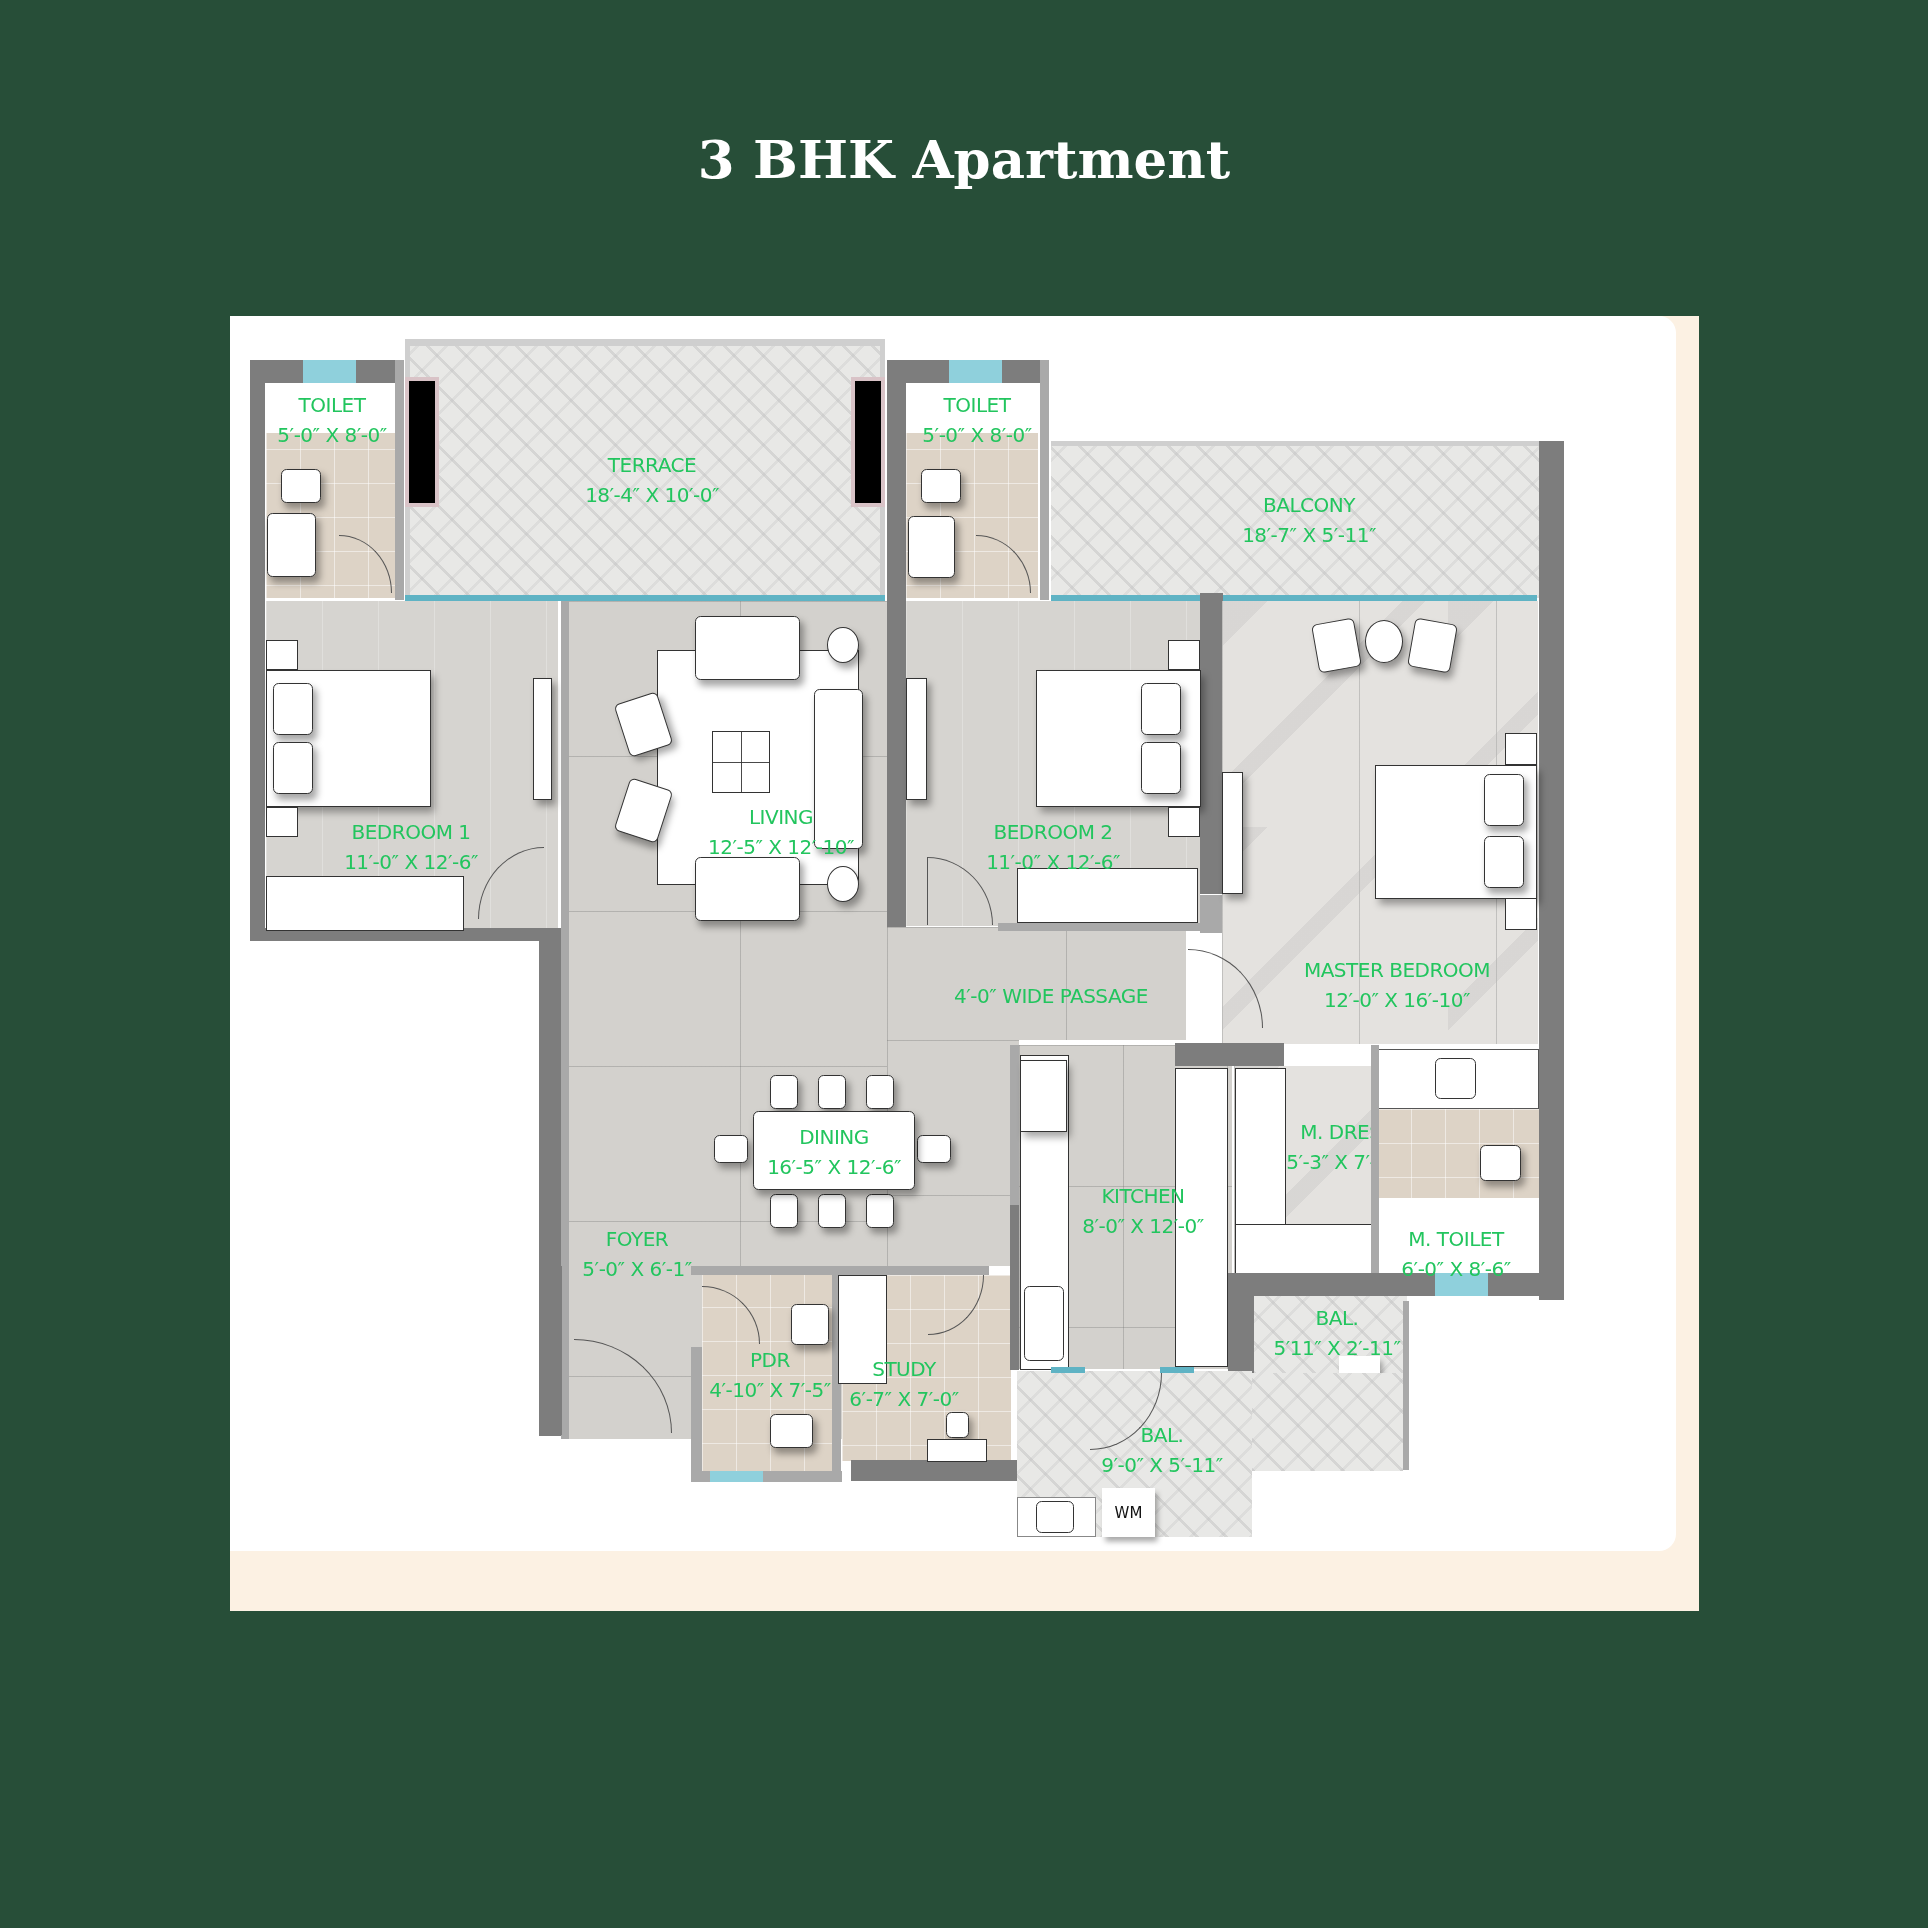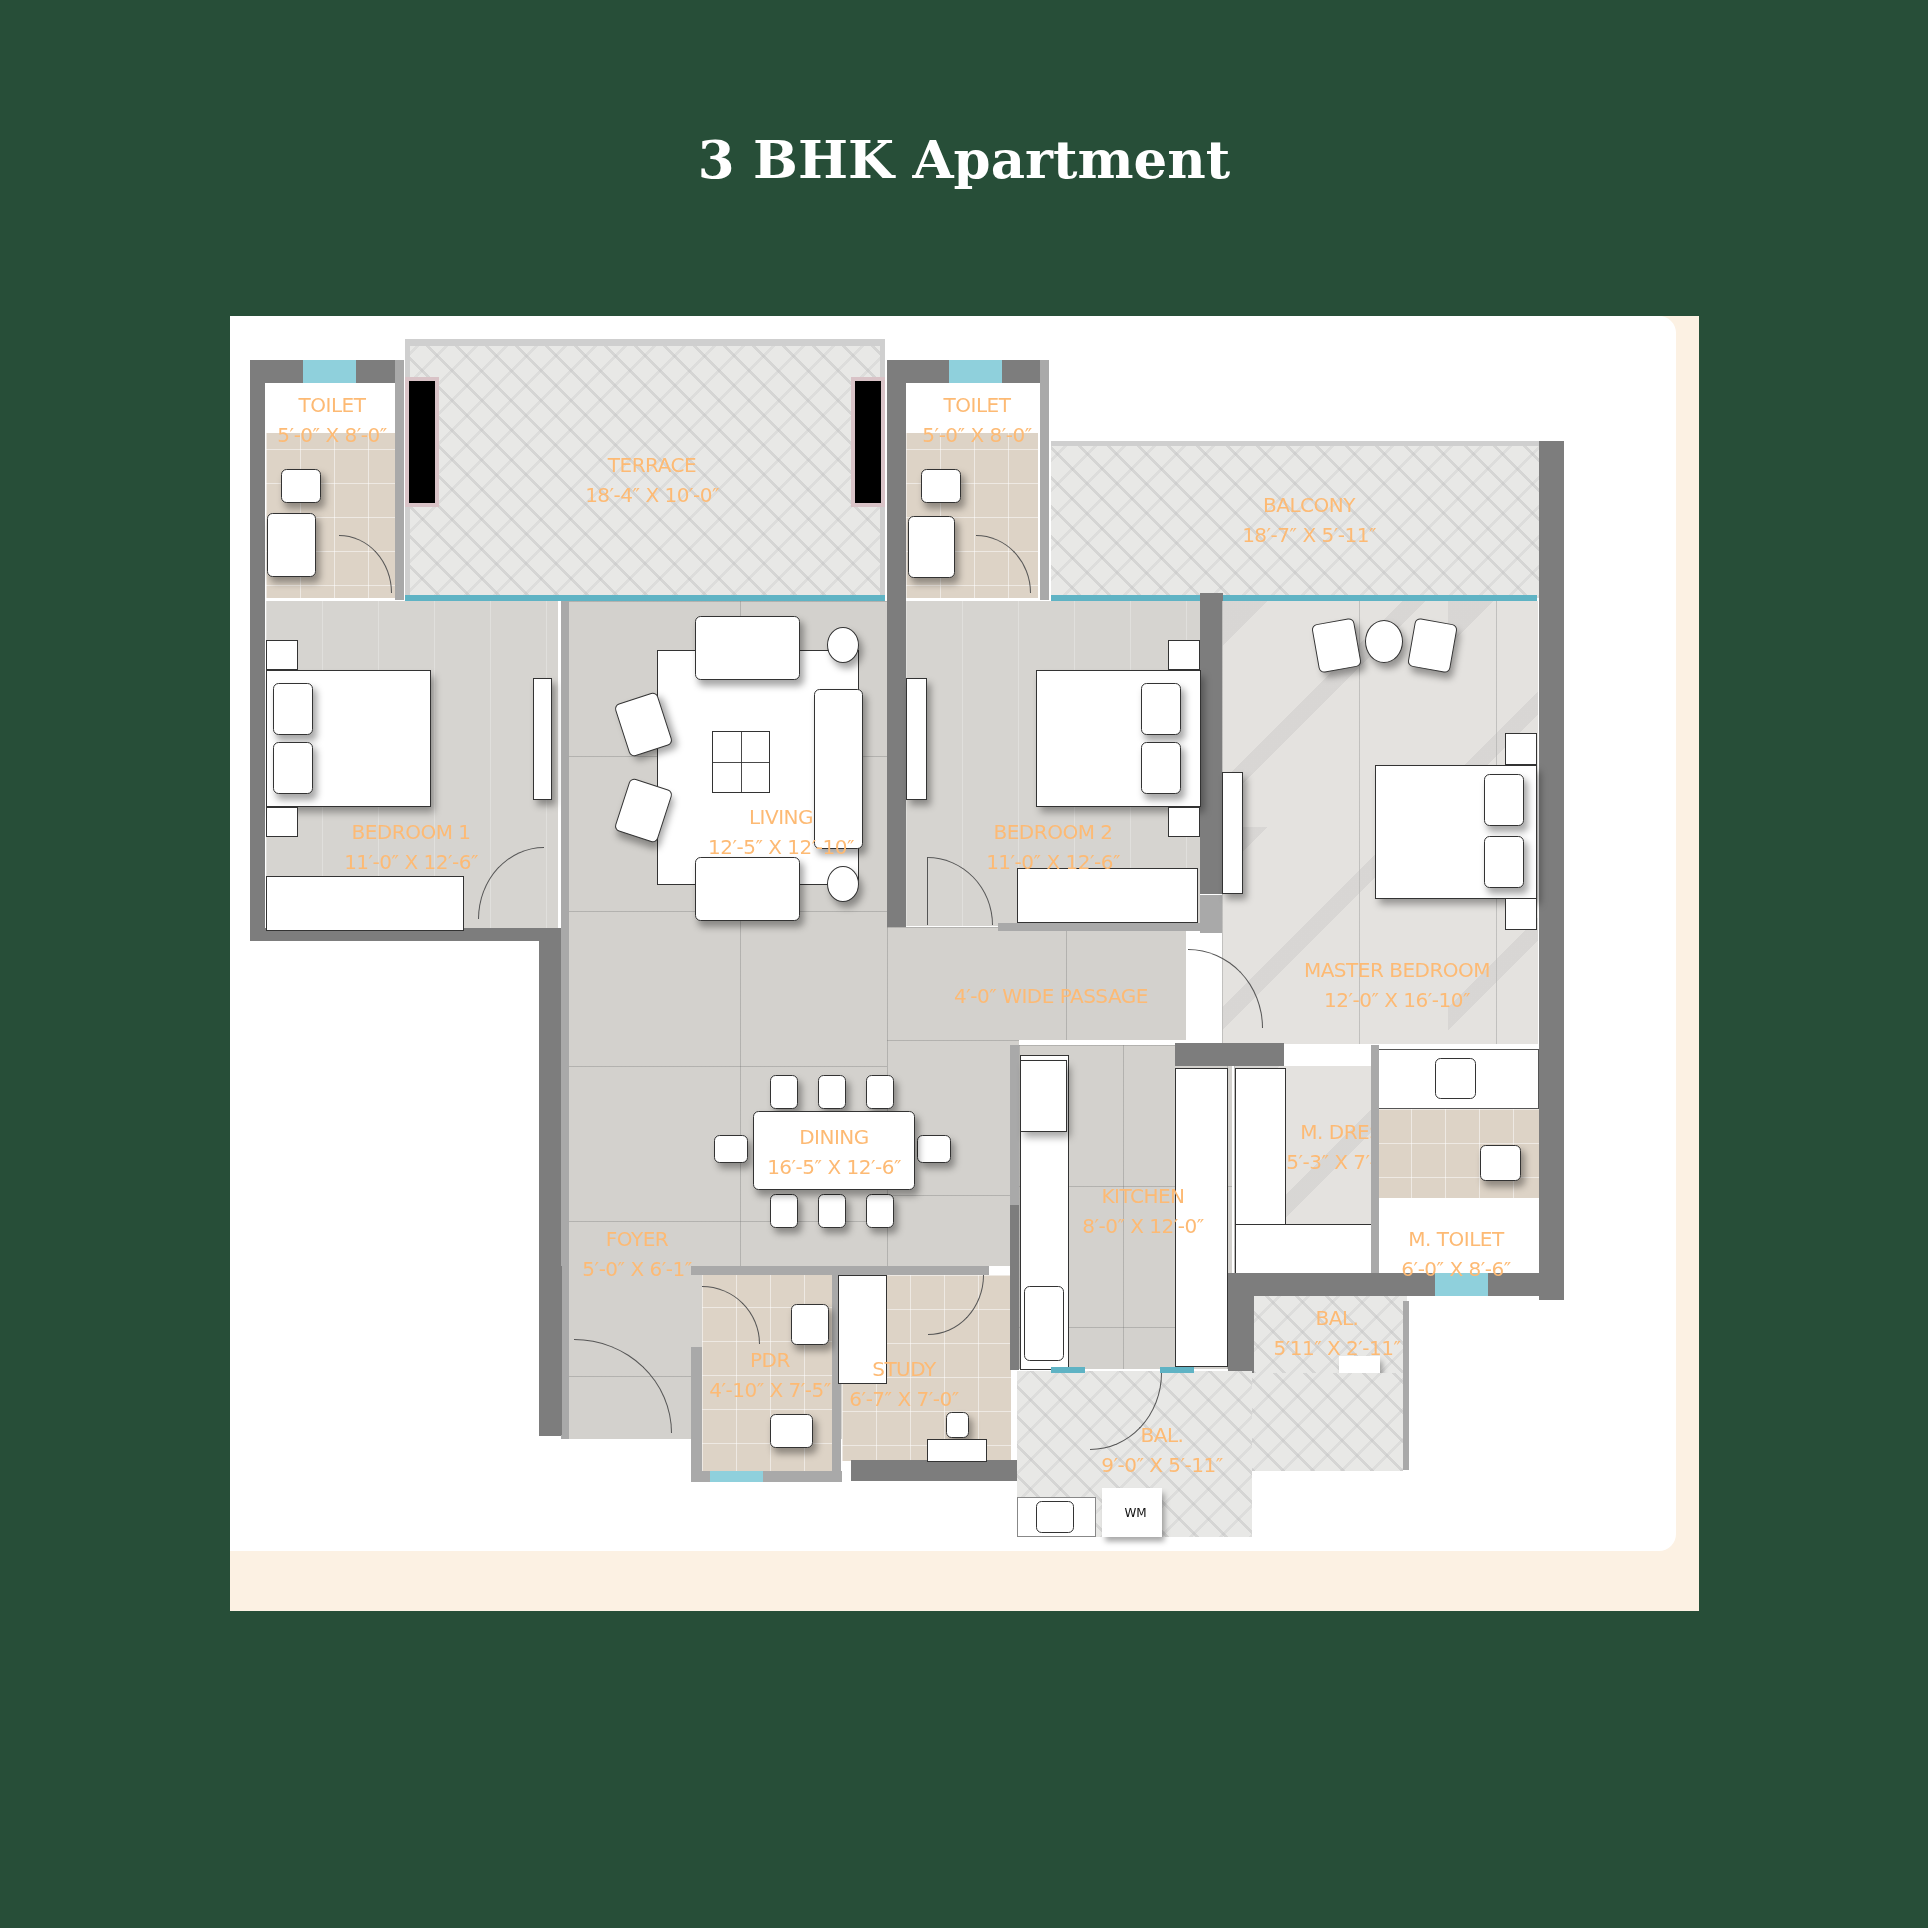--- a/index.html
+++ b/index.html
@@ -69,21 +69,21 @@
   .floor-bath {
     background-color: #ddd3c6;
     background-image:
       linear-gradient(to right, rgba(255,255,255,0.5) 0.9px, transparent 0.9px),
       linear-gradient(to bottom, rgba(255,255,255,0.5) 0.9px, transparent 0.9px);
     background-size: 34px 34px;
   }
   .label {
     position: absolute;
     text-align: center;
-    color: #fdba74;
+    color: #22c55e;
     font-family: "DejaVu Sans", "Liberation Sans", sans-serif;
     font-size: 20px;
     line-height: 30px;
     letter-spacing: -0.5px;
     white-space: nowrap;
     transform: translateX(-50%);
   }
   .label .n { display: block; }
   .label .d { display: block; }
   .furn {
@@ -101,21 +101,21 @@
   }
   .black-col { position: absolute; background: #000000; border: 4.7px solid #d9c3c7; box-sizing: border-box; }
   .vrv {
     position: absolute; background: #ffffff; box-shadow: 2.8px 4.7px 5.6px rgba(0,0,0,0.35);
     display: flex; align-items: center; justify-content: center;
   }
   .vrv span { transform: rotate(-90deg); font-size: 19px; font-family: "DejaVu Sans", sans-serif; color:#111; }
   .wm {
     position: absolute; background: #ffffff; box-shadow: 2.8px 4.7px 5.6px rgba(0,0,0,0.35);
     display: flex; align-items: center; justify-content: center;
-    font-size: 12px; font-family: "DejaVu Sans", sans-serif; color:#111;padding-left:7px;
+    font-size: 15px; font-family: "DejaVu Sans", sans-serif; color:#111;
   }
 </style>
 </head>
 <body>
 
 <div class="title">3 BHK Apartment</div>
 
 <div class="card">
   <div class="card-inner"></div>
 </div>

